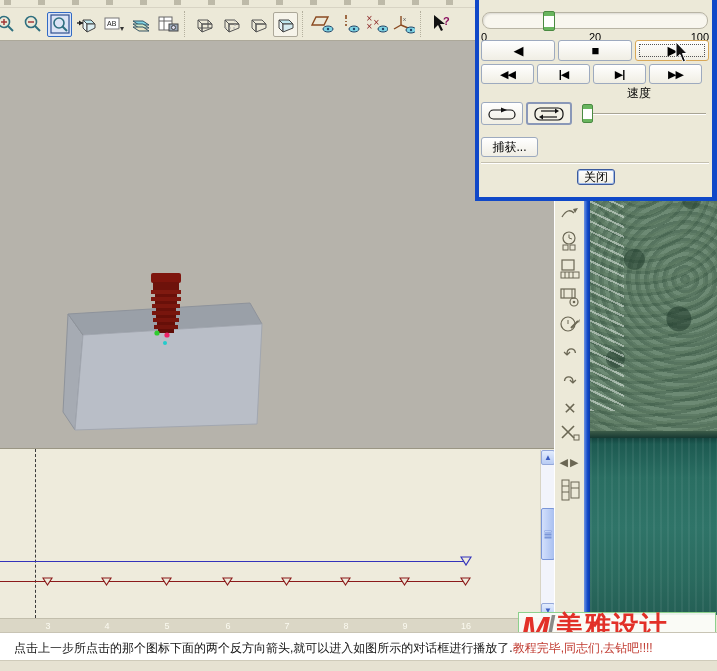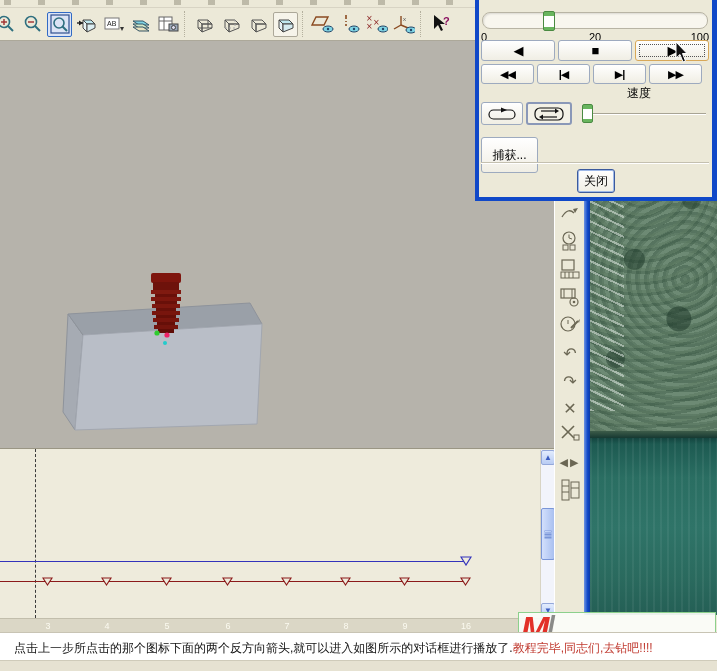--- a/index.html
+++ b/index.html
@@ -424,27 +424,27 @@
             <polygon points="22,2.5 26,5 22,7.5" fill="#111"></polygon>
             <line x1="10" y1="11" x2="24" y2="11" stroke="#111" stroke-width="1.2"></line>
             <polygon points="10,8.5 6,11 10,13.5" fill="#111"></polygon>
           </svg>
       </div>
       <div class="speed-slider">
         <div class="track"></div>
         <div class="sthumb"></div>
       </div>
 
-      <div class="xpbtn" style="left:2px;top:137px;width:57px;height:36px">
+      <div class="xpbtn" style="left:2px;top:137px;width:57px;height:20px">
         <span>捕获...</span>
       </div>
 
       <div class="dlg-sep"></div>
 
-      <div class="xpbtn default-btn" style="left:98px;top:169px;width:38px;height:24px">
+      <div class="xpbtn default-btn" style="left:98px;top:169px;width:38px;height:16px">
         <span>关闭</span>
       </div>
 
       <svg class="cursor-arrow" width="15" height="22">
         <polygon points="1,0 1,16 5,12.5 8,20 10.5,19 7.5,11.5 12,11.5" fill="#111" stroke="#fff" stroke-width="1"></polygon>
       </svg>
     </div>
   </div>
 
   <div class="timeline">
@@ -504,16 +504,17 @@
       <span class="black">点击上一步所点击的那个图标下面的两个反方向箭头,就可以进入如图所示的对话框进行播放了.</span><span class="red">教程完毕,同志们,去钻吧!!!!</span>
     </div>
   </div>
 
   <div class="bottom-strip"></div>
 
   <div class="watermark">
     <div class="wm-row">
       <span class="wm-m">M</span>
       <span class="wm-slash">/</span>
+      <span class="wm-brand">美雅设计</span>
     </div>
   </div>
 
 </div>
 
 </body></html>

